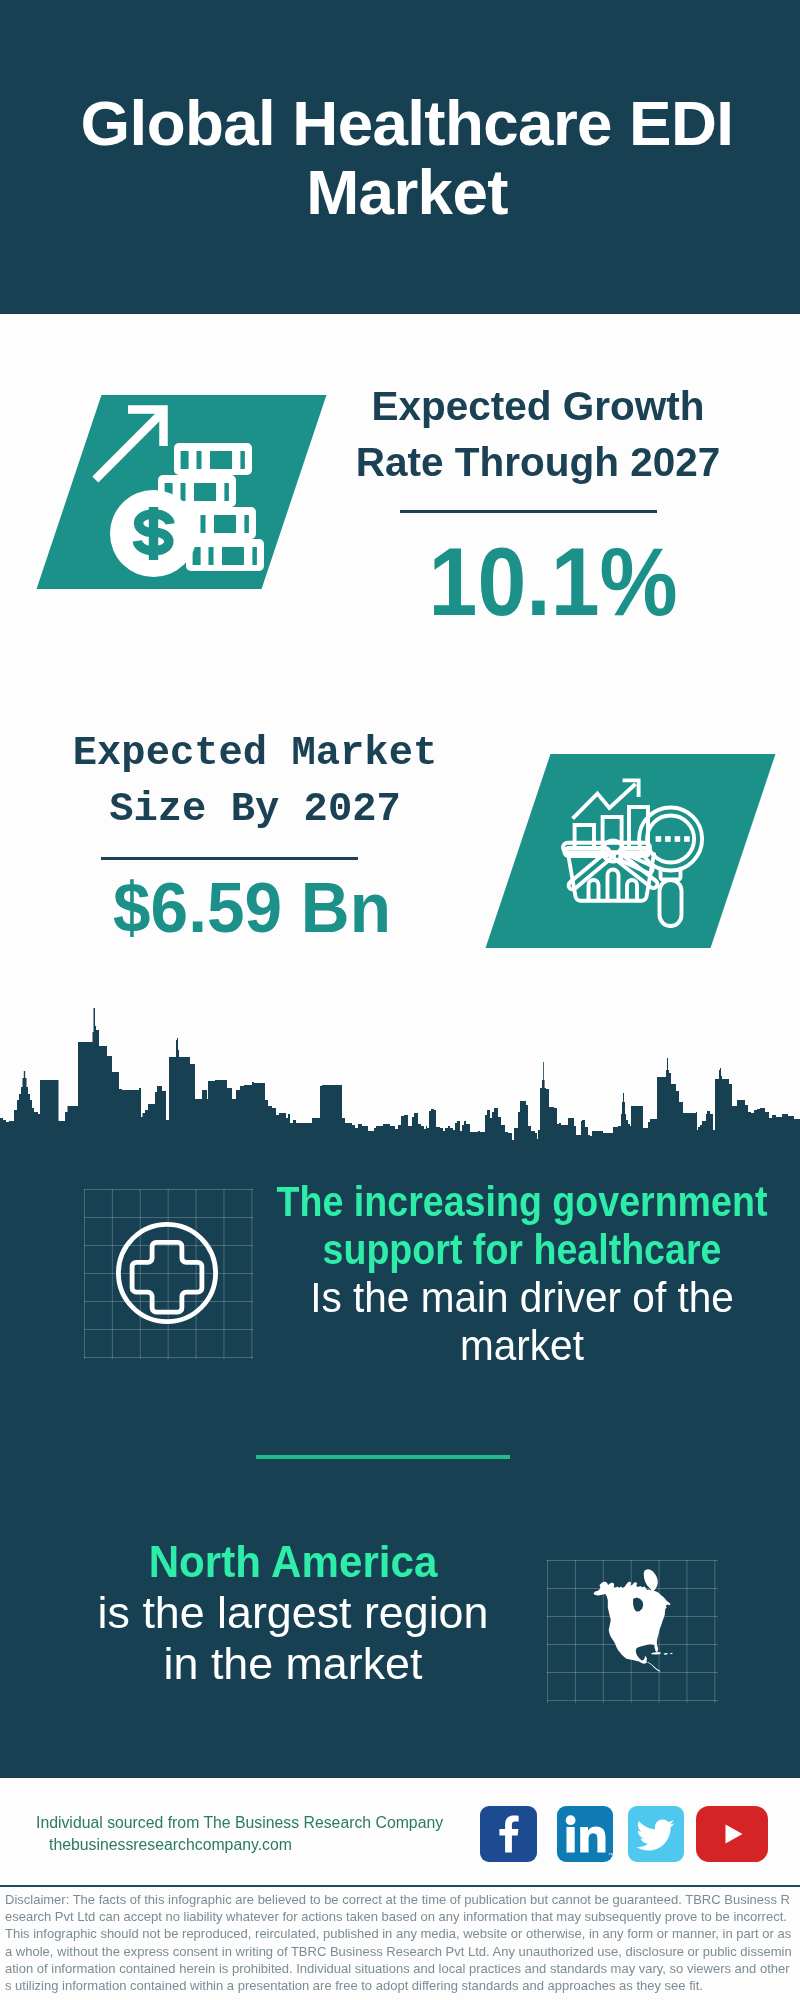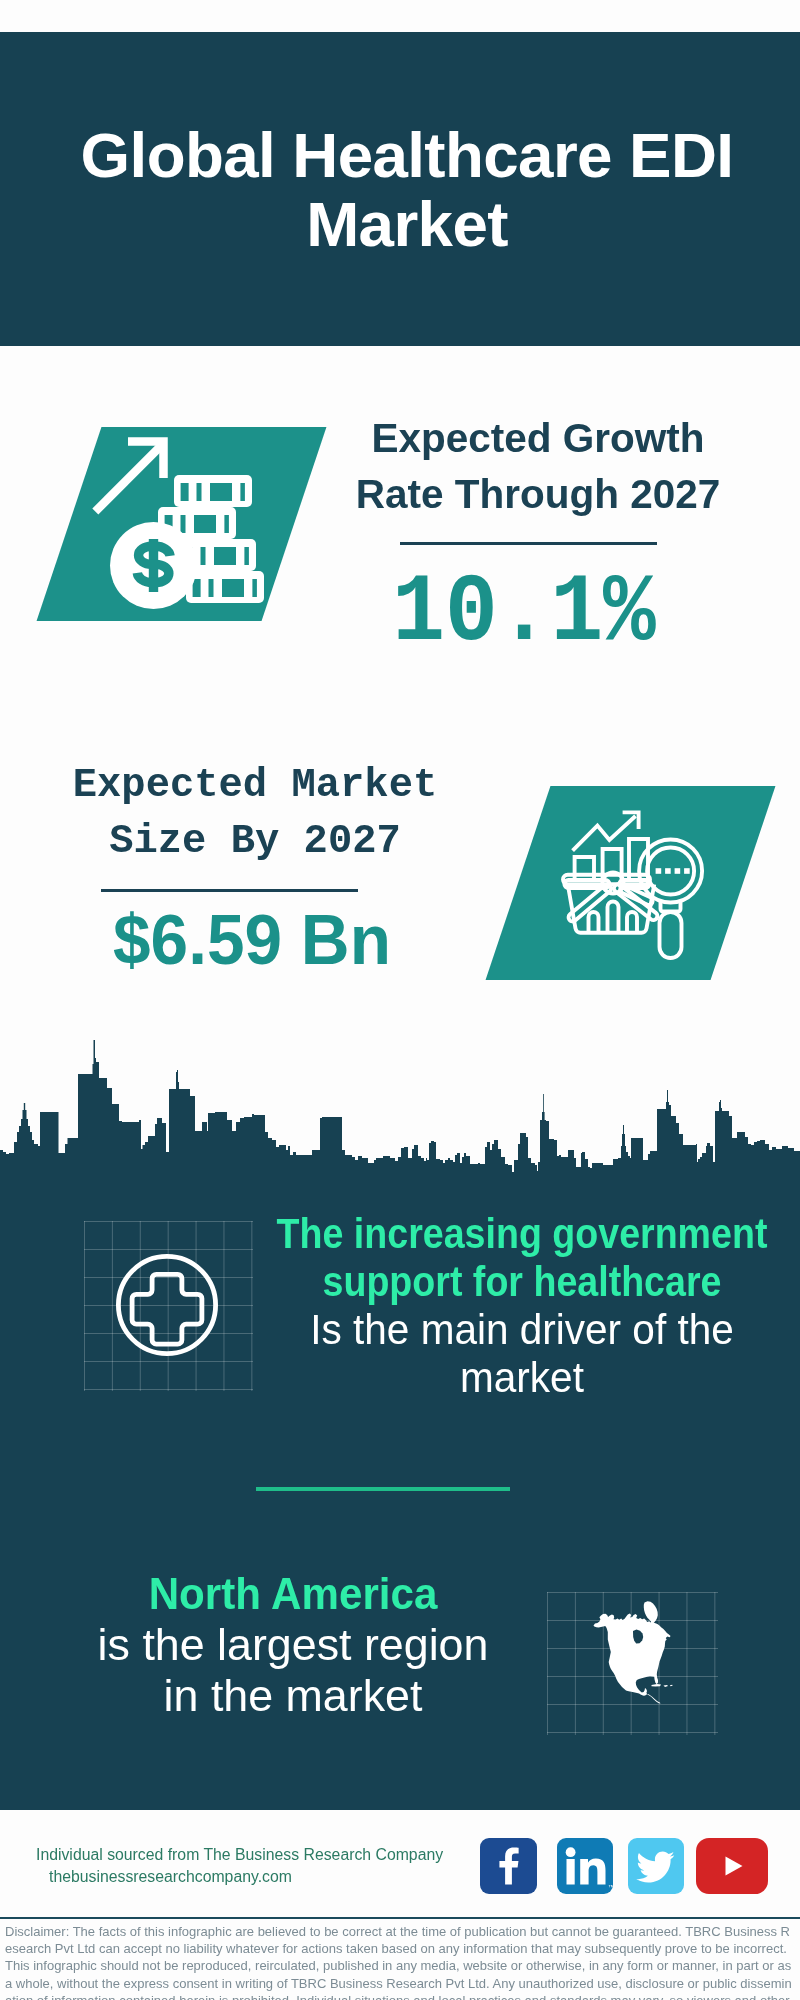--- a/index.html
+++ b/index.html
@@ -1,17 +1,17 @@
 <!DOCTYPE html>
 <html><head>
 <meta charset="utf-8">
 <style>
   html,body{margin:0;padding:0;}
   body{width:800px;height:2000px;background:#fdfdfd;font-family:"Liberation Sans",sans-serif;overflow:hidden;}
-  .page{position:relative;width:800px;height:1448px;background:#fdfdfd;margin-top:32px;}
+  .page{position:relative;width:800px;height:1448px;background:#fdfdfd;}
 
   
   .header{position:absolute;left:0;top:0;width:800px;height:314px;background:#174152;}
   .title{position:absolute;left:77px;top:88px;width:660px;text-align:center;color:#ffffff;
          font-size:63.7px;font-weight:700;line-height:69px;letter-spacing:-0.6px;}
 
   
   .para{position:absolute;background:#1c918a;transform:skewX(-18.5deg);}
   .paraicon{position:absolute;}
   .stat-head{position:absolute;text-align:center;color:#1b4254;font-size:40.5px;font-weight:700;line-height:55.7px;}
@@ -66,21 +66,21 @@
     <use href="#bill" x="93" y="114"></use>
     <use href="#bill" x="101" y="146"></use>
     <circle cx="68.5" cy="140.5" r="43.5" fill="#ffffff"></circle>
     <g transform="translate(68.5,140.5)">
       <rect x="-4.7" y="-26.5" width="9.4" height="53" fill="#1c918a"></rect>
       <path fill="none" stroke="#1c918a" stroke-width="9.4" stroke-linecap="butt" d="M16.6 -9.6 a14.5 10.5 0 0 0 -14.9 -9.6 h-3.8 a12.8 9.0 0 0 0 0 18.1 h4.6 a12.8 9.0 0 0 1 0 18.1 h-3.8 a14.5 10.5 0 0 1 -14.9 -9.6"></path>
     </g>
   </svg>
   <div class="stat-head" style="left:343px;top:379px;width:390px;">Expected Growth Rate Through 2027</div>
   <div class="rule" style="left:400px;top:510px;width:257px;"></div>
-  <div class="stat-val" style="left:324px;top:534px;width:400px;font-size:96px;line-height:96px;font-family:Liberation Mono, monospace;"><span style="transform:scaleX(0.915)"><span>10.1%</span></span></div>
+  <div class="stat-val" style="left:353px;top:534px;width:400px;font-size:96px;line-height:96px;"><span style="transform:scaleX(0.915)"><span>10.1%</span></span></div>
 
   <div class="para" style="left:518px;top:754px;width:225px;height:194px;"></div>
   <svg class="paraicon" viewBox="0 0 160 160" style="left:555px;top:770px;width:160px;height:160px;">
     <g fill="none" stroke="#ffffff" stroke-width="3.9" stroke-linecap="butt" stroke-linejoin="miter">
 
       <path d="M17.6 48.6 L42.4 23.6 L54.4 38.0 L80.5 14.0"></path>
       <path d="M67.6 10.4 H83.6 V27.0"></path>
 
       <path d="M19.6 80 V55 H39 V80"></path>
       <path d="M47.6 80 V47 H66.6 V80"></path>

